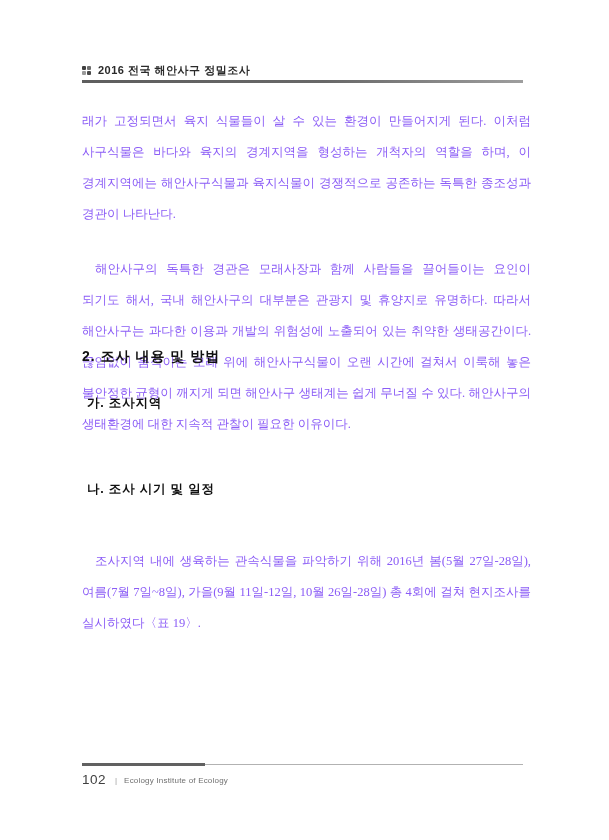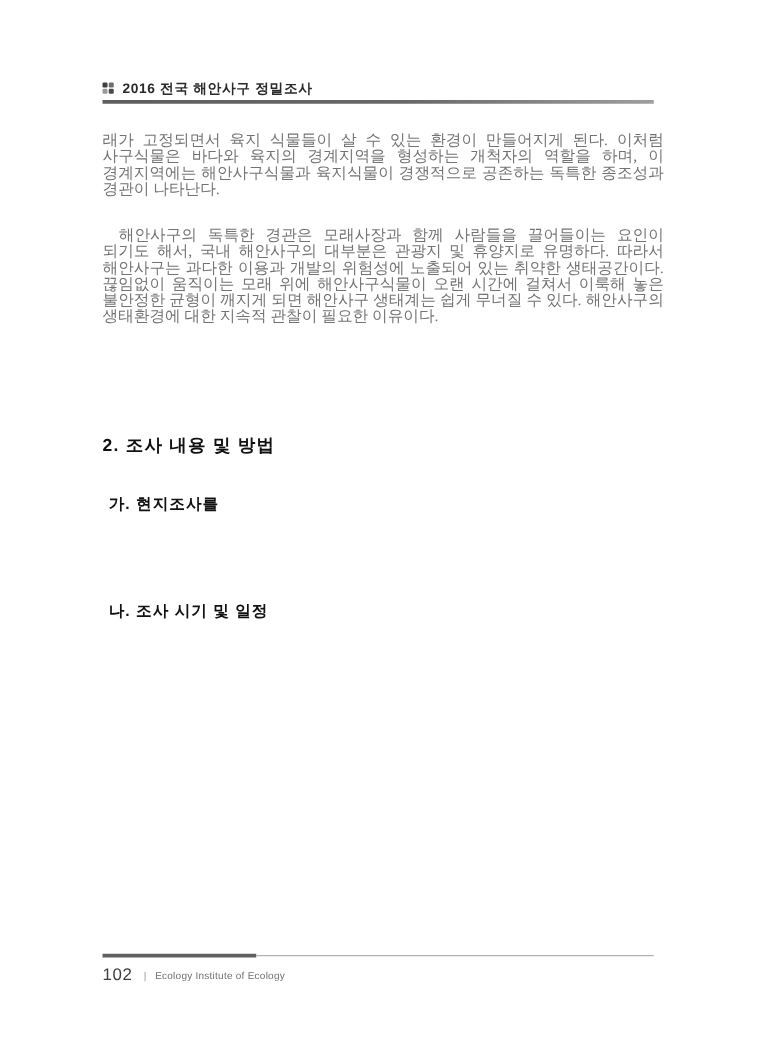--- a/index.html
+++ b/index.html
@@ -60,23 +60,23 @@
 
   
   .body-flow {
     position: absolute;
     left: 82px;
     top: 106px;
     width: 449px;
   }
   p.para {
     font-size: 12.5px;
-    line-height: 13px;
+    line-height: 31px;
     text-align: justify;
-    color: #737373;
+    color: #8b5cf6;
     word-break: keep-all;
     overflow-wrap: break-word;
   }
   p.para.indent { text-indent: 13px; margin-top: 24px; }
 
   .section-heading {
     position: absolute;
     left: 82px;
     top: 348px;
     font-family: "Liberation Sans", "DejaVu Sans", sans-serif;
@@ -177,25 +177,28 @@
   </header>
   <div class="header-rule"></div>
 
   <main class="body-flow">
     <p class="para">래가 고정되면서 육지 식물들이 살 수 있는 환경이 만들어지게 된다. 이처럼 사구식물은 바다와 육지의 경계지역을 형성하는 개척자의 역할을 하며, 이 경계지역에는 해안사구식물과 육지식물이 경쟁적으로 공존하는 독특한 종조성과 경관이 나타난다.</p>
     <p class="para indent">해안사구의 독특한 경관은 모래사장과 함께 사람들을 끌어들이는 요인이 되기도 해서, 국내 해안사구의 대부분은 관광지 및 휴양지로 유명하다. 따라서 해안사구는 과다한 이용과 개발의 위험성에 노출되어 있는 취약한 생태공간이다. 끊임없이 움직이는 모래 위에 해안사구식물이 오랜 시간에 걸쳐서 이룩해 놓은 불안정한 균형이 깨지게 되면 해안사구 생태계는 쉽게 무너질 수 있다. 해안사구의 생태환경에 대한 지속적 관찰이 필요한 이유이다.</p>
   </main>
 
   <h2 class="section-heading">2. 조사 내용 및 방법</h2>
 
-  <h3 class="sub-heading sub-a">가. 현지조사를</h3>
+  <h3 class="sub-heading sub-a">가. 조사지역</h3>
 
 
   <h3 class="sub-heading sub-b">나. 조사 시기 및 일정</h3>
 
+  <div class="para-block-b">
+    <p class="para indent">조사지역 내에 생육하는 관속식물을 파악하기 위해 2016년 봄(5월 27일-28일), 여름(7월 7일~8일), 가을(9월 11일-12일, 10월 26일-28일) 총 4회에 걸쳐 현지조사를 실시하였다〈표 19〉.</p>
+  </div>
 
   <div class="footer-rule">
     <span class="dark-seg"></span>
     <span class="light-seg"></span>
   </div>
 
   <footer class="doc-footer">
     <span class="page-number">102</span>
     <span class="footer-separator">|</span>
     <span class="footer-org">Ecology Institute of Ecology</span>

